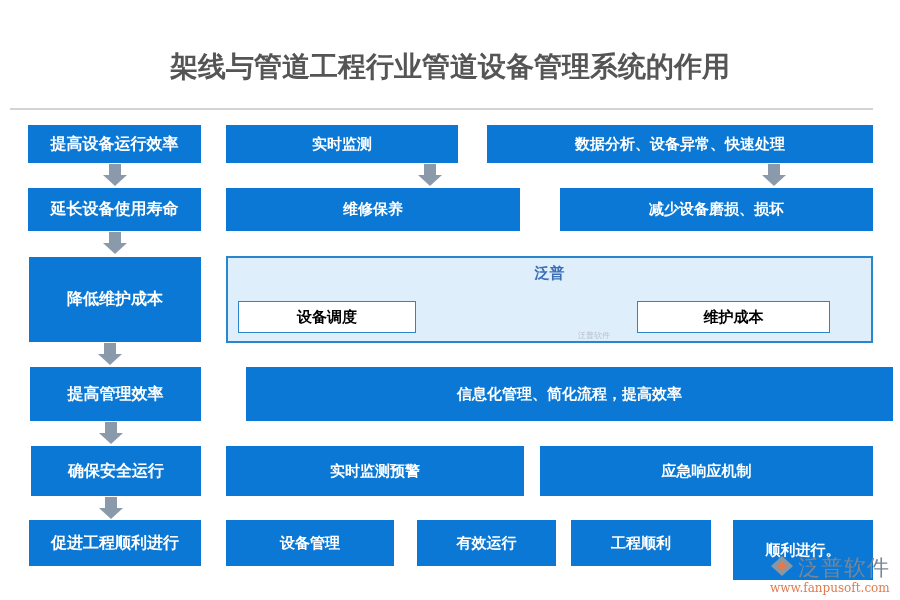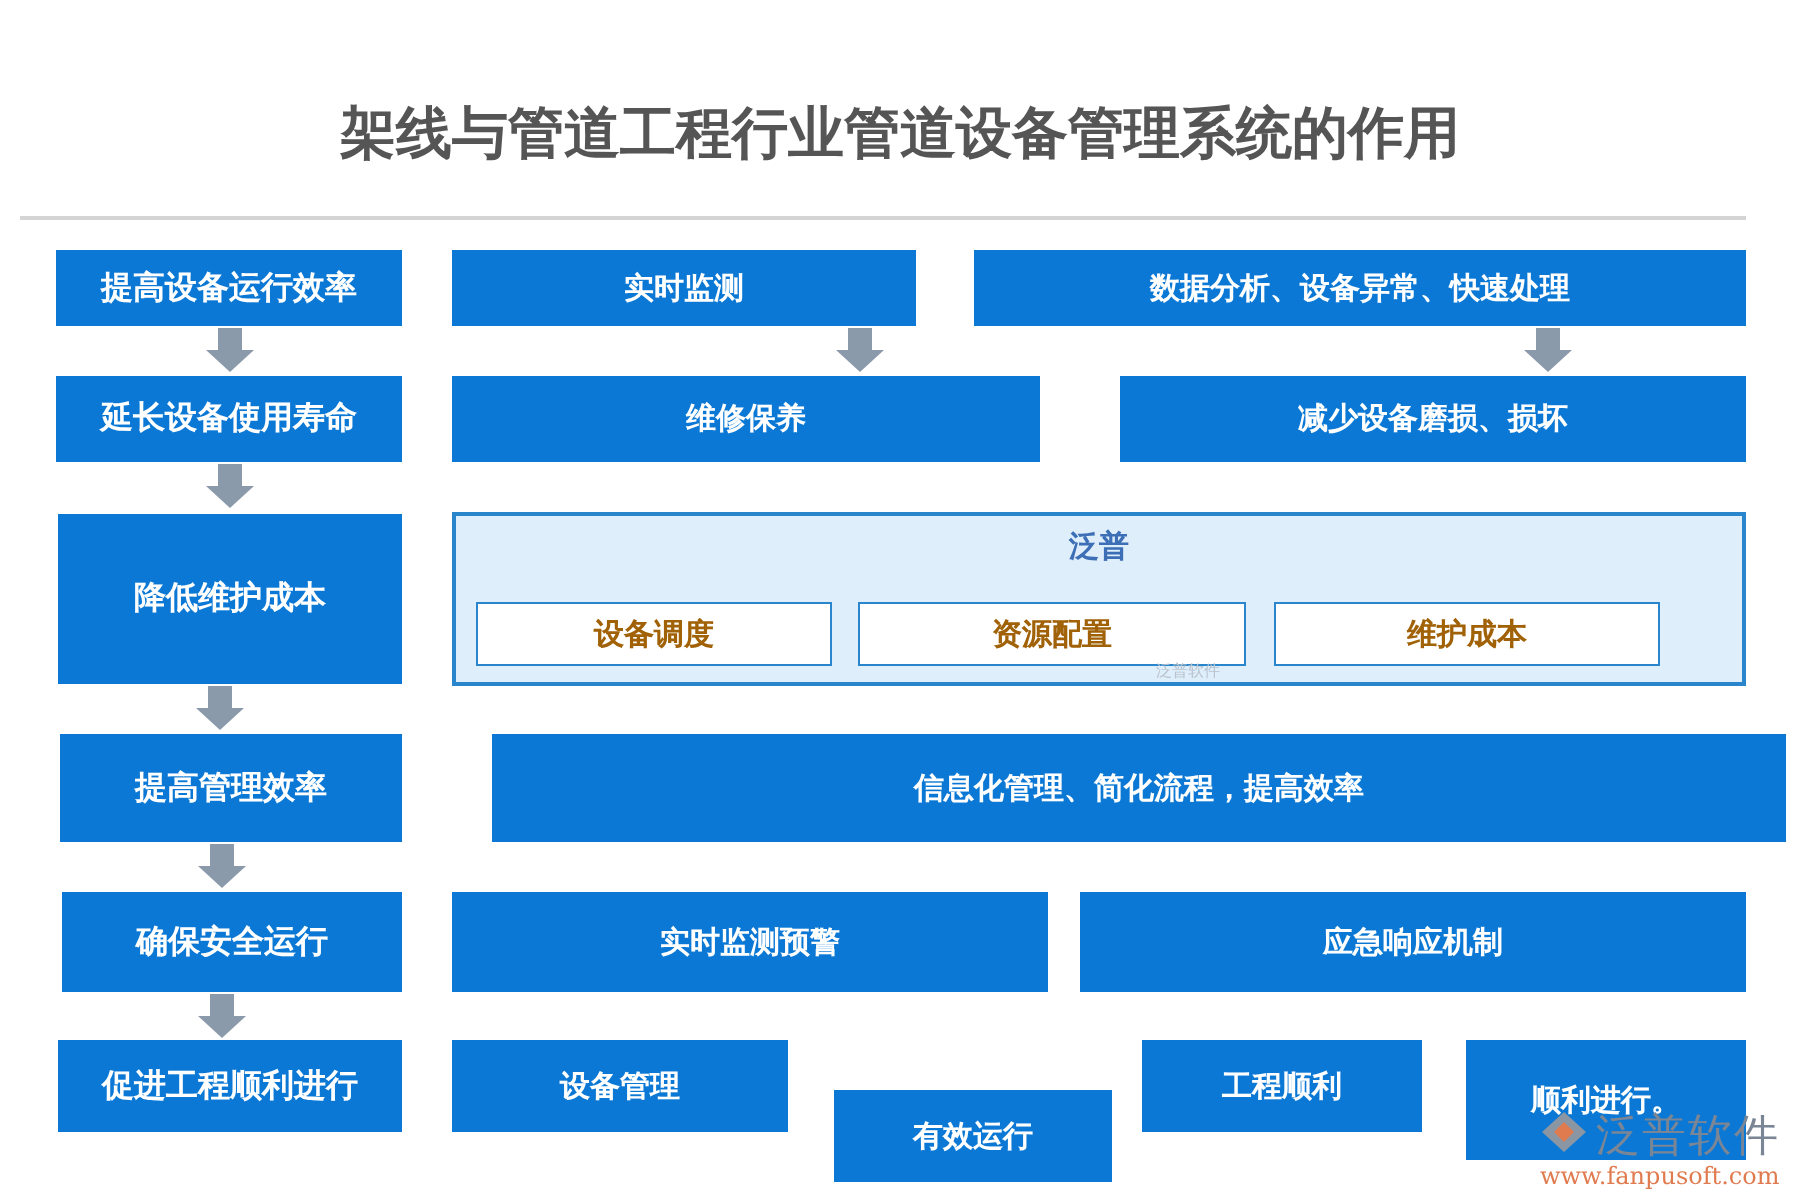--- a/index.html
+++ b/index.html
@@ -6,21 +6,21 @@
   body{width:900px;height:600px;background:#ffffff;position:relative;overflow:hidden;font-family:"DejaVu Sans","Liberation Sans",sans-serif;}
   .title{position:absolute;left:0;top:48px;width:900px;text-align:center;font-size:28px;font-weight:bold;color:#555555;letter-spacing:0px;}
   .rule{position:absolute;left:10px;top:108px;width:863px;height:2px;background:#d4d4d4;}
   .box{position:absolute;background:#0a78d4;color:#ffffff;font-weight:bold;display:flex;align-items:center;justify-content:center;font-size:15px;box-sizing:border-box;}
   .left{font-size:16px;}
   .arrow{position:absolute;width:24px;height:22px;}
   .arrow .stem{position:absolute;left:6px;top:0;width:12px;height:11px;background:#8b9aaa;}
   .arrow .head{position:absolute;left:0;top:11px;width:0;height:0;border-left:12px solid transparent;border-right:12px solid transparent;border-top:11px solid #8b9aaa;}
   .panel{position:absolute;left:226px;top:256px;width:647px;height:87px;background:#dfeefb;border:2px solid #2a86cc;box-sizing:border-box;}
   .panel-title{position:absolute;left:0;top:6px;width:100%;text-align:center;color:#3d6fb7;font-weight:bold;font-size:15px;}
-  .sub{position:absolute;top:43px;height:32px;background:#ffffff;border:1px solid #2a86cc;box-sizing:border-box;color:#a16207;font-weight:bold;font-size:15px;display:flex;align-items:center;justify-content:center;}
+  .sub{position:absolute;top:43px;height:32px;background:#ffffff;border:1px solid #2a86cc;box-sizing:border-box;color:#000000;font-weight:bold;font-size:15px;display:flex;align-items:center;justify-content:center;}
   .wm-small{position:absolute;left:578px;top:330px;font-size:8px;color:#b9c3ce;}
   .logo{position:absolute;left:770px;top:553px;width:128px;height:45px;}
   .logo .mark{position:absolute;left:0;top:2px;width:24px;height:22px;}
   .logo .name{position:absolute;left:28px;top:0px;font-size:22px;color:#7a8695;letter-spacing:1px;}
   .logo .url{position:absolute;left:0;top:28px;font-size:12px;color:#e07b4f;font-family:"DejaVu Serif","Liberation Serif",serif;}
 </style>
 </head>
 <body>
 
 <div class="title">架线与管道工程行业管道设备管理系统的作用</div>
@@ -63,32 +63,31 @@
     <div class="stem"></div>
     <div class="head"></div>
   </div>
 
 <div class="box" style="left:226px;top:188px;width:294px;height:43px;">维修保养</div>
 <div class="box" style="left:560px;top:188px;width:313px;height:43px;">减少设备磨损、损坏</div>
 
 <div class="panel">
   <div class="panel-title">泛普</div>
   <div class="sub" style="left:10px;width:178px;">设备调度</div>
-  <div class="sub" style="left:201px;width:194px;">资源配置</div>
   <div class="sub" style="left:409px;width:193px;">维护成本</div>
 </div>
 <div class="wm-small">泛普软件</div>
 
 <div class="box" style="left:226px;top:367px;width:647px;height:54px;margin-left:20px;">信息化管理、简化流程，提高效率</div>
 
 <div class="box" style="left:226px;top:446px;width:298px;height:50px;">实时监测预警</div>
 <div class="box" style="left:540px;top:446px;width:333px;height:50px;">应急响应机制</div>
 
 <div class="box" style="left:226px;top:520px;width:168px;height:46px;">设备管理</div>
-<div class="box" style="left:417px;top:520px;width:139px;height:46px;margin-top:25px;">有效运行</div>
+<div class="box" style="left:417px;top:520px;width:139px;height:46px;">有效运行</div>
 <div class="box" style="left:571px;top:520px;width:140px;height:46px;">工程顺利</div>
 <div class="box" style="left:733px;top:520px;width:140px;height:60px;">顺利进行。</div>
 
 <div class="logo">
   <svg class="mark" viewBox="0 0 24 22">
     <path d="M12 1 L23 11 L12 21 L1 11 Z" fill="#8a96a3"></path>
     <path d="M12 6 L17 11 L12 16 L7 11 Z" fill="#e07b4f"></path>
   </svg>
   <div class="name">泛普软件</div>
   <div class="url">www.fanpusoft.com</div>

